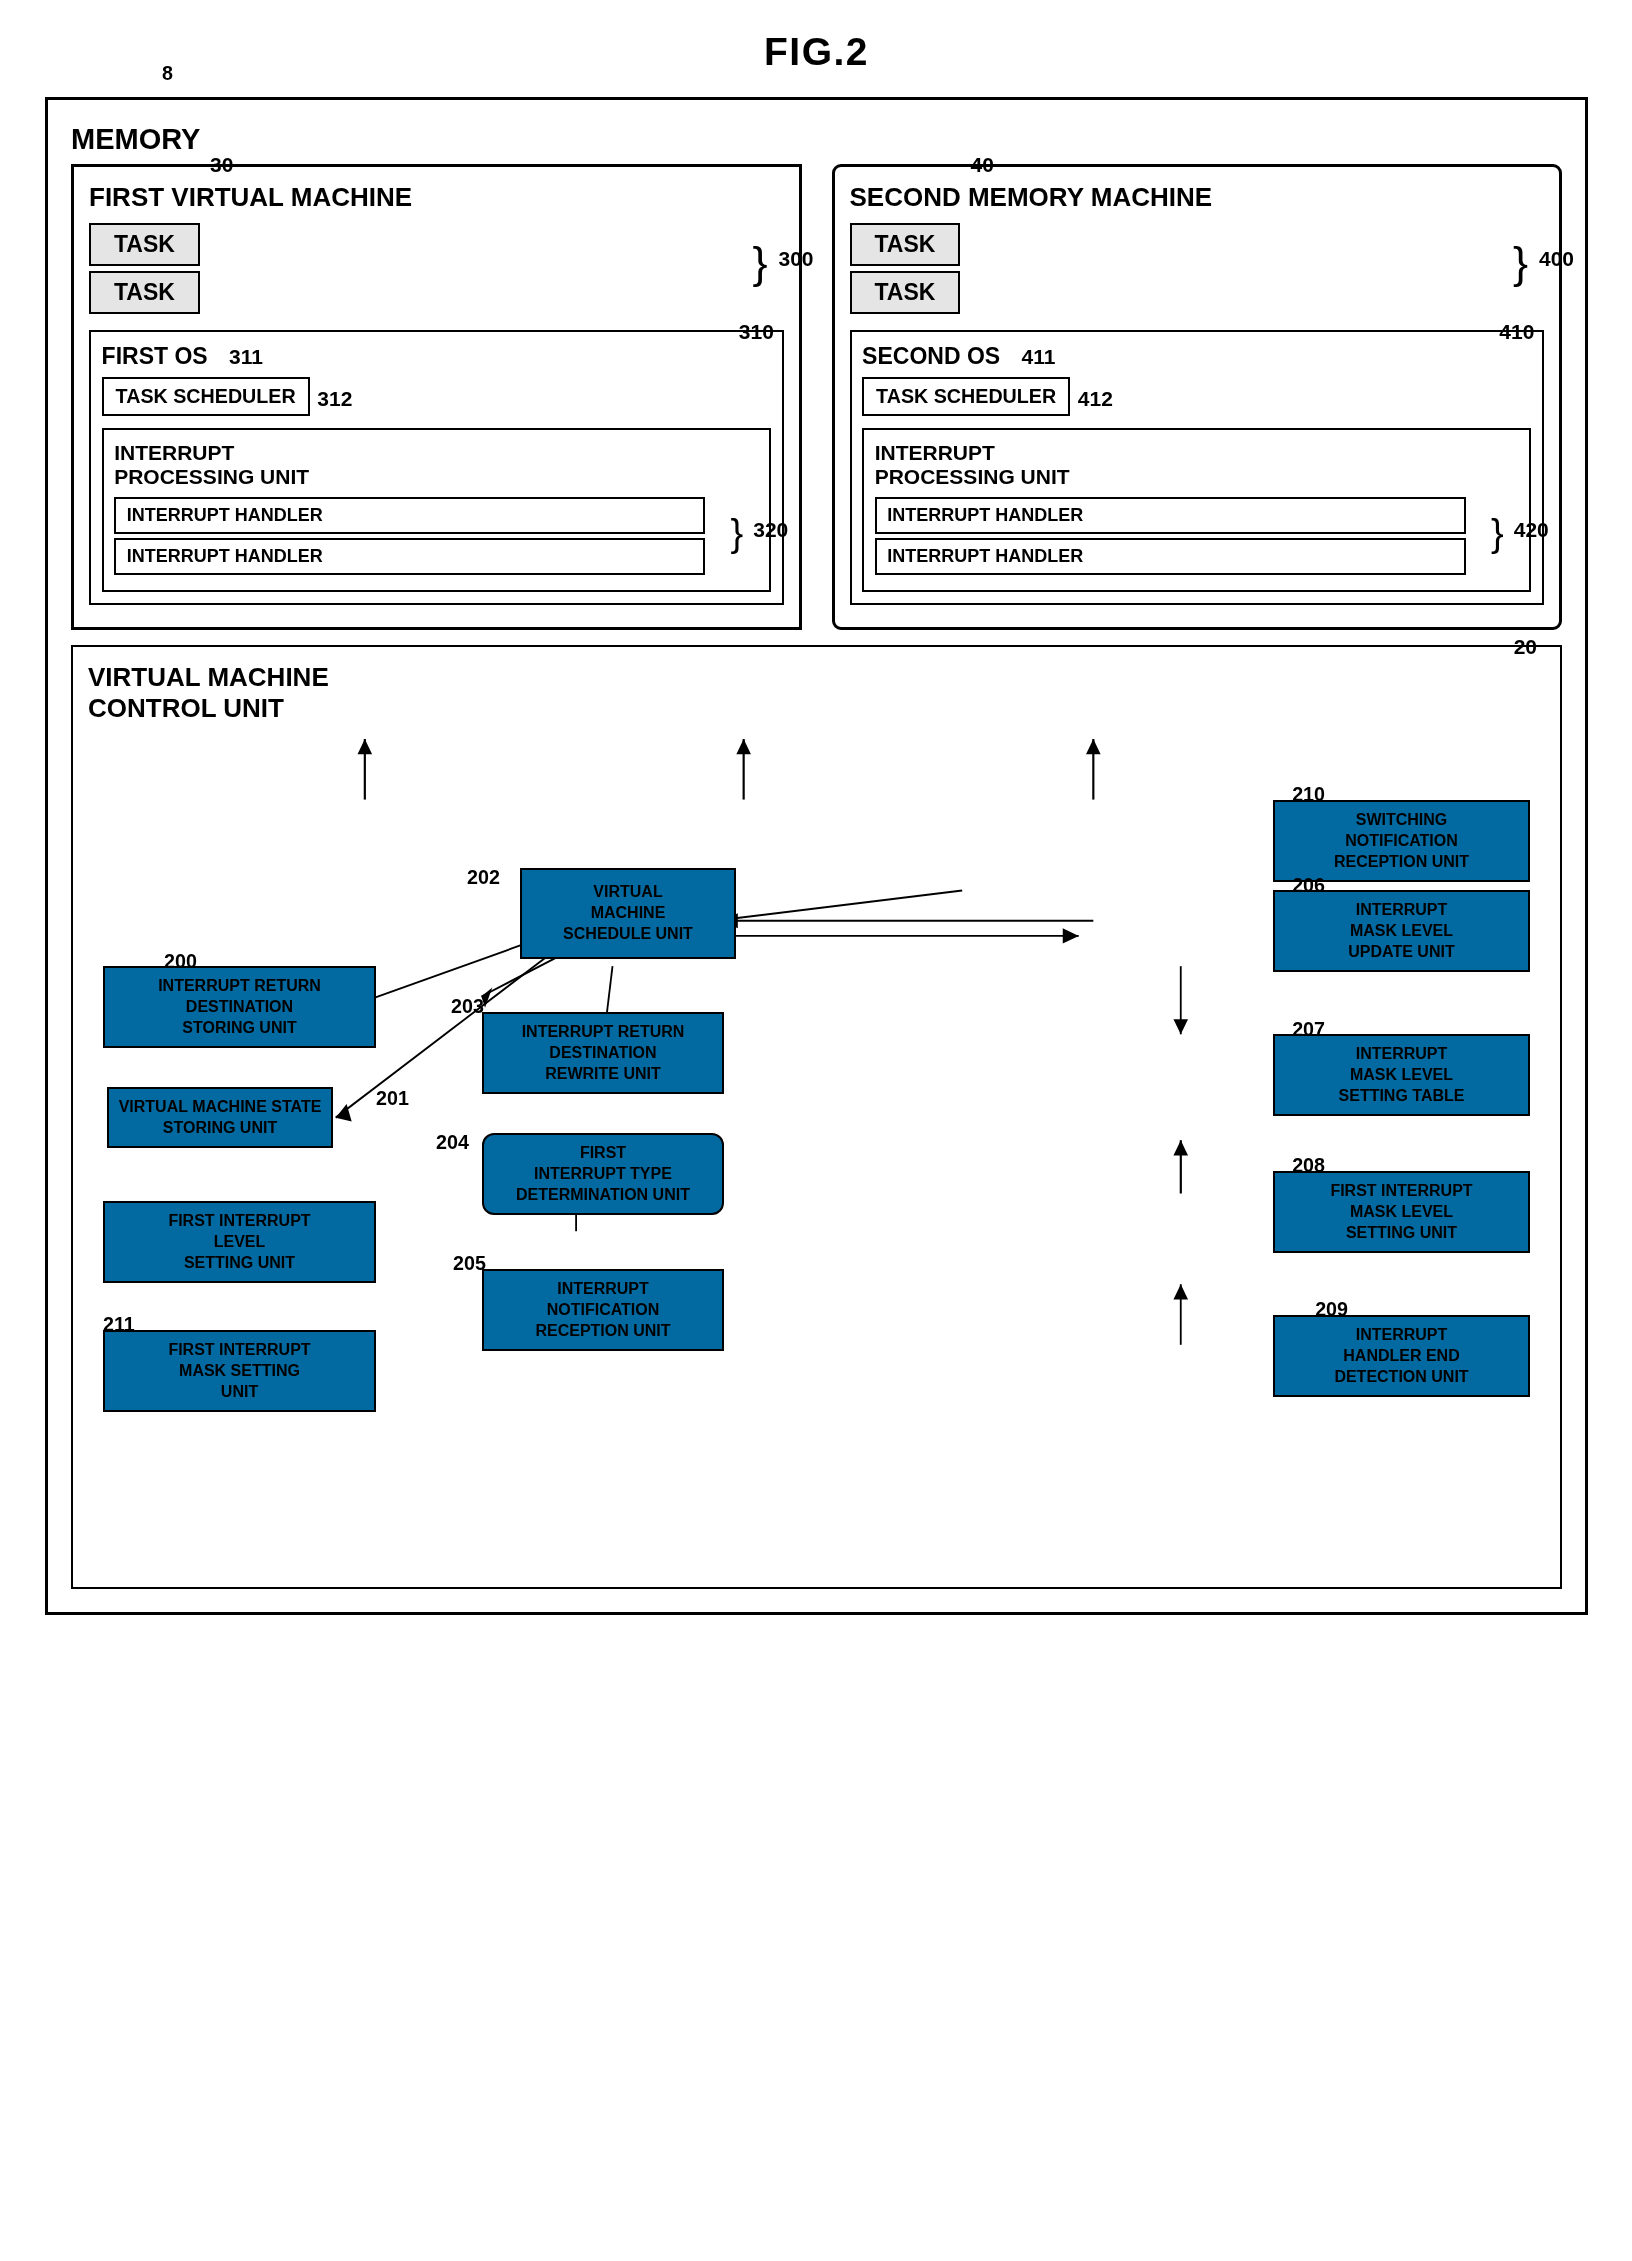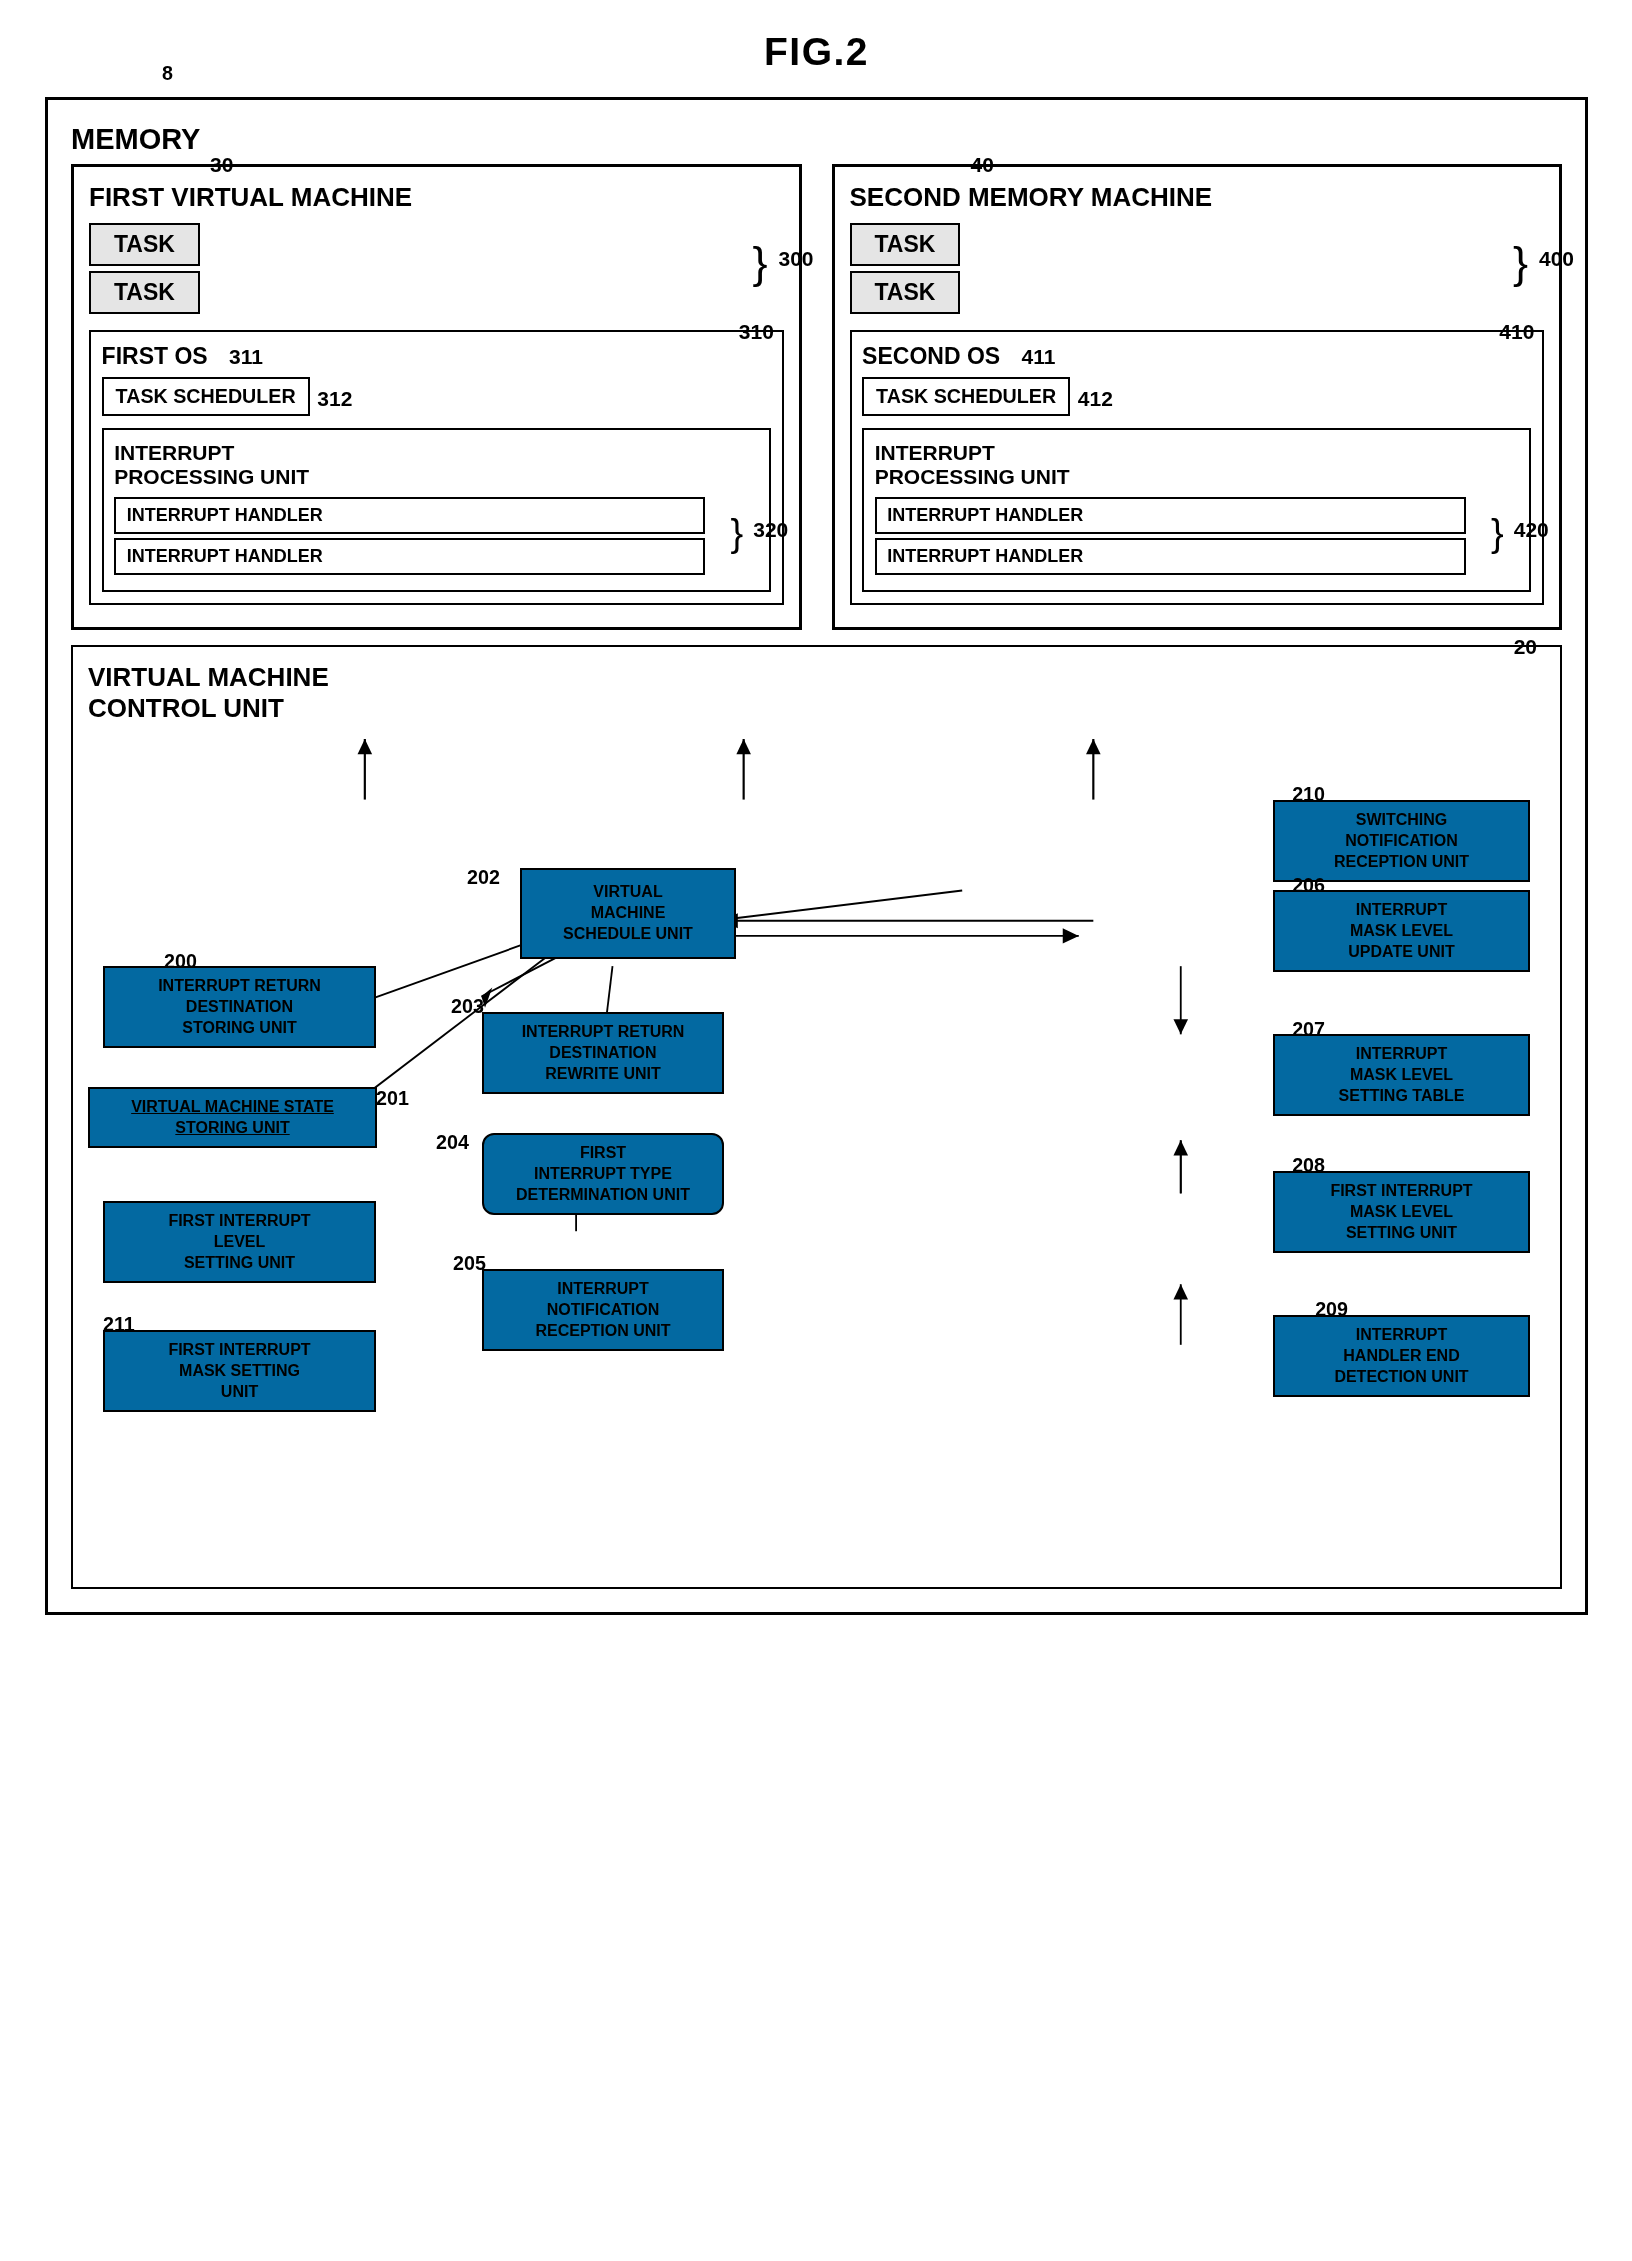--- a/index.html
+++ b/index.html
@@ -188,21 +188,21 @@
           <div style="position:relative; margin-right:53px;">
             <div class="handler-box">INTERRUPT HANDLER</div>
             <div class="handler-box">INTERRUPT HANDLER</div>
             <span style="position:absolute; right:-38px; top:15px; font-size:38px; font-weight:300;">}</span>
             <span class="num-label" style="position:absolute; right:-83px; top:21px;">320</span>
           </div>
         </div>
       </div>
     </div>
 
-    <div class="vm-box" style="position:relative;">
+    <div class="vm-box" style="position:relative;border-radius:9px;">
       <div style="position:absolute; top:-13.6px; left:136px;" class="num-label">40</div>
       <div class="vm-title">SECOND MEMORY MACHINE</div>
       <div class="task-group" style="position:relative; margin-right:61px;">
         <div class="task-box">TASK</div><br>
         <div class="task-box">TASK</div>
         <span style="position:absolute; right:-45px; top:13.6px; font-size:45px; font-weight:300;">}</span>
         <span class="num-label" style="position:absolute; right:-91px; top:24px;">400</span>
       </div>
       <div class="os-box" style="position:relative;">
         <div style="position:absolute; top:-12px; right:7.6px;" class="num-label">410</div>
@@ -282,21 +282,21 @@
 
         <line x1="720" y1="300" x2="700" y2="460" stroke="#000" stroke-width="2.5"></line>
         <polygon points="700,460 690,440 710,440" fill="#000"></polygon>
       </svg>
 
       <div class="abs-box" style="left:15px; top:227px; width:273px;">
         INTERRUPT RETURN<br>DESTINATION<br>STORING UNIT
       </div>
       <div class="abs-num" style="left:76px; top:211px;">200</div>
 
-      <div class="abs-box" style="left:0; top:348px; width:289px;text-decoration:underline;">
+      <div class="abs-box" style="left:19px; top:348px; width:226px;">
         VIRTUAL MACHINE STATE<br>STORING UNIT
       </div>
       <div class="abs-num" style="left:288px; top:348px;">201</div>
 
       <div class="abs-box" style="left:15px; top:462px; width:273px;">
         FIRST INTERRUPT<br>LEVEL<br>SETTING UNIT
       </div>
 
       <div class="abs-box" style="left:15px; top:591px; width:273px;">
         FIRST INTERRUPT<br>MASK SETTING<br>UNIT

